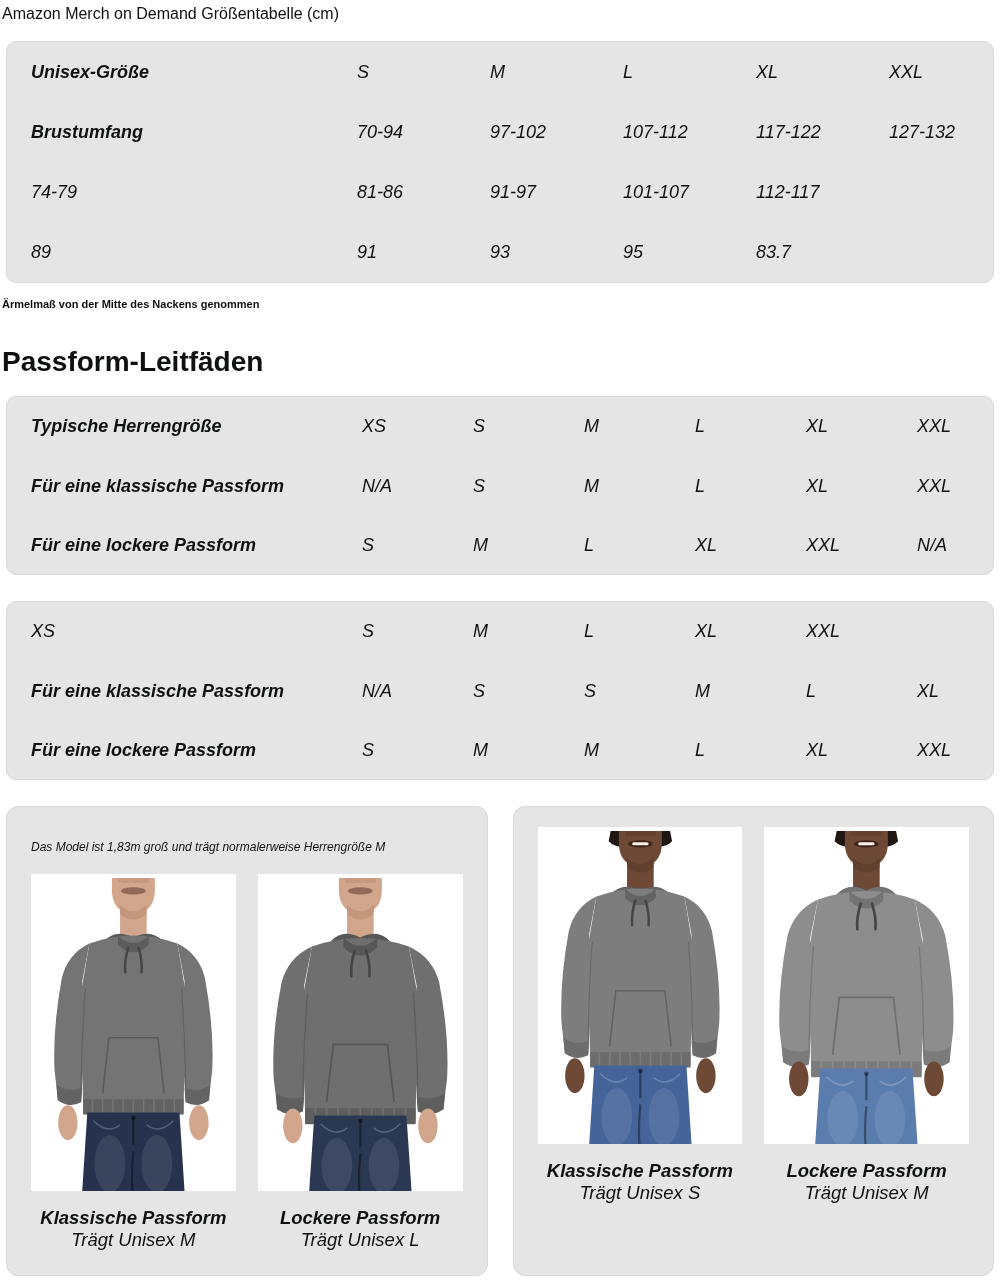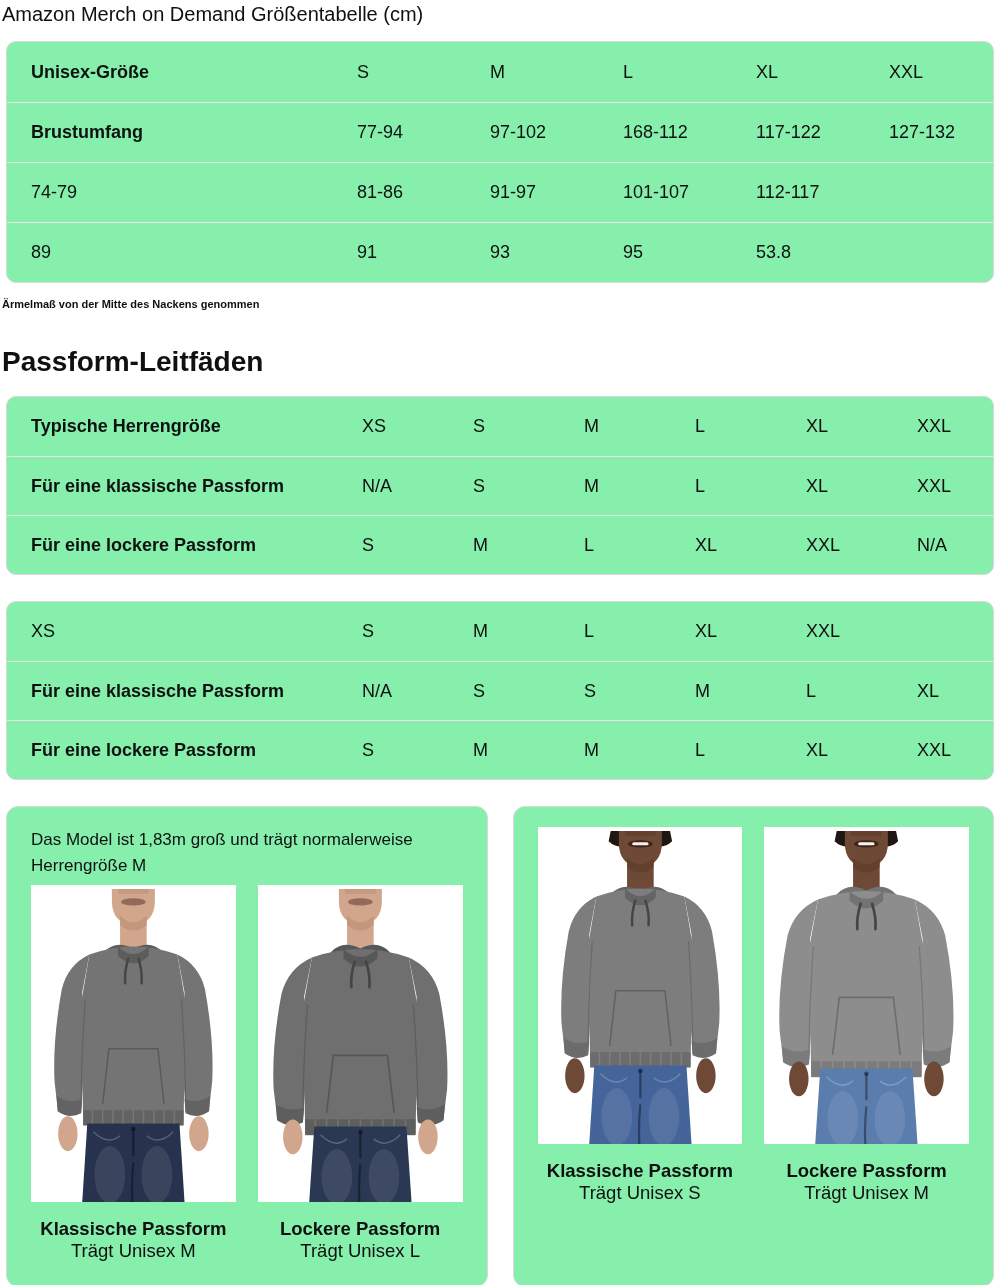--- a/index.html
+++ b/index.html
@@ -5,31 +5,32 @@
   * { box-sizing: border-box; }
   html, body { margin: 0; padding: 0; background: #ffffff; }
   body {
     width: 1000px;
     font-family: "Liberation Sans", "DejaVu Sans", sans-serif;
     color: #0f1111;
     padding: 2px 6px 2px 6px;
   }
 
   .page-title {
-    font-size: 20px;
+    font-size: 16px;
     line-height: 24px;
     margin: 0 0 15px -4px;
     font-weight: 400;
   }
 
   .card {
-    background: #86efac;
+    background: #e5e5e5;
     border: 1px solid #d5d9d9;
     border-radius: 10px;
     overflow: hidden;
+    font-style: italic;
   }
 
   .trow {
     display: grid;
     align-items: center;
     padding: 0 24px;
     border-top: 1px solid #e7e7e7;
   }
   .trow:first-child { border-top: none; }
   .cols5 { grid-template-columns: 326px 133px 133px 133px 133px 1fr; height: 60px; }
@@ -53,22 +54,22 @@
     display: flex;
     gap: 25px;
     margin-top: 0;
   }
   .model-card {
     flex: 1 1 0;
     padding: 20px 24px 24px 24px;
     border-radius: 12px;
   }
   .model-desc {
-    font-size: 17px;
-    line-height: 26px;
+    font-size: 12px;
+    line-height: 41px;
     margin: 0 0 6px 0;
     font-weight: 400;
   }
   .figures { display: flex; gap: 22px; }
   .figure  { flex: 1 1 0; min-width: 0; }
   .figure-svg { display: block; width: 100%; height: auto; background: #fff; }
   .figure-caption { text-align: center; margin-top: 16px; }
   .fit-label  { font-size: 18.5px; font-weight: 700; line-height: 22px; }
   .size-label { font-size: 18.5px; font-weight: 400; line-height: 22px; }
 
@@ -153,39 +154,39 @@
   <div class="trow cols5">
     <div class="tlabel">Unisex-Größe</div>
     <div class="tval">S</div>
     <div class="tval">M</div>
     <div class="tval">L</div>
     <div class="tval">XL</div>
     <div class="tval">XXL</div>
   </div>
   <div class="trow cols5">
     <div class="tlabel">Brustumfang</div>
-    <div class="tval">77-94</div>
+    <div class="tval">70-94</div>
     <div class="tval">97-102</div>
-    <div class="tval">168-112</div>
+    <div class="tval">107-112</div>
     <div class="tval">117-122</div>
     <div class="tval">127-132</div>
   </div>
   <div class="trow cols5">
     <div class="tval">74-79</div>
     <div class="tval">81-86</div>
     <div class="tval">91-97</div>
     <div class="tval">101-107</div>
     <div class="tval">112-117</div>
   </div>
   <div class="trow cols5">
     <div class="tval">89</div>
     <div class="tval">91</div>
     <div class="tval">93</div>
     <div class="tval">95</div>
-    <div class="tval">53.8</div>
+    <div class="tval">83.7</div>
   </div>
 </section>
 
 <p class="size-note">Ärmelmaß von der Mitte des Nackens genommen</p>
 
 <h2 class="section-title">Passform-Leitfäden</h2>
 
 <section class="card fit-table">
   <div class="trow cols6">
     <div class="tlabel">Typische Herrengröße</div>

